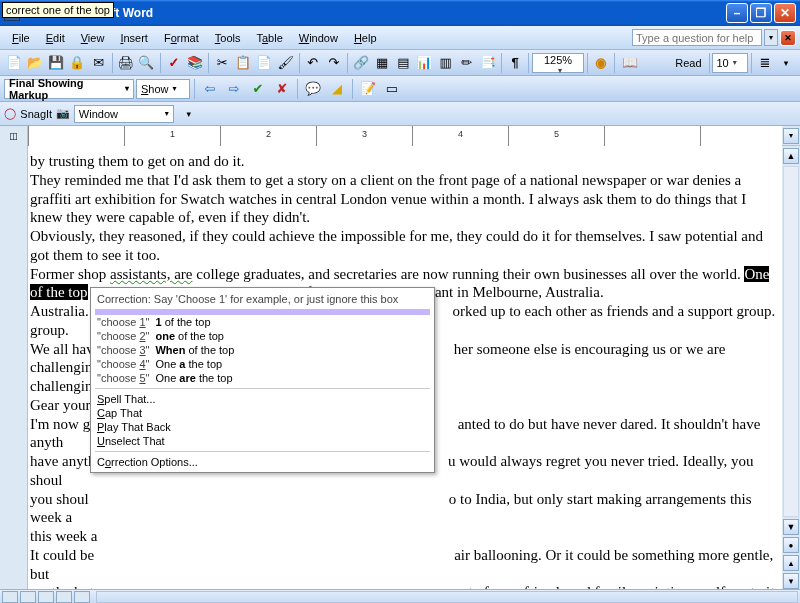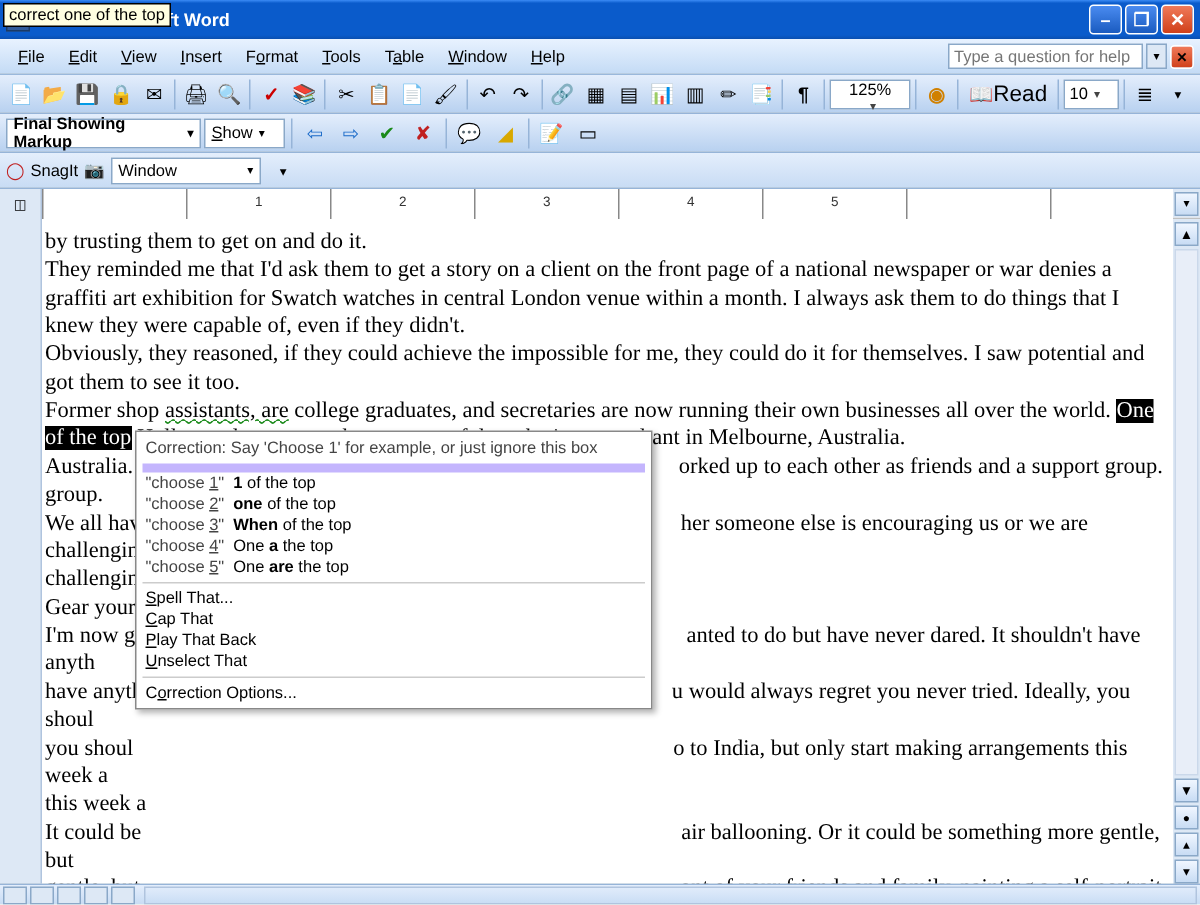--- a/index.html
+++ b/index.html
@@ -343,21 +343,21 @@
   <div class="tb-sep"></div>
   <div class="tb-btn" style="font-weight:bold;">¶</div>
   <div class="tb-sep"></div>
   <div class="tb-combo" style="width:56px;flex-direction:column;">
       <span>125%</span>
       <span class="arrow">▾</span>
     </div>
   <div class="tb-sep"></div>
   <div class="tb-btn" style="color:#d08000;font-weight:bold;">◉</div>
   <div class="tb-sep"></div>
-  <div class="tb-btn" style="width:auto;padding:0 4px;">📖 <span style="font-size:15px;">Read</span></div>
+  <div class="tb-btn" style="width:auto;padding:0 4px;">📖 <span style="font-size:11px;padding-left:37px;">Read</span></div>
   <div class="tb-sep"></div>
   <div class="tb-combo" style="width:38px;">
       <span>10</span>
       <span class="arrow">▾</span>
     </div>
   <div class="tb-sep"></div>
   <div class="tb-btn">≣</div>
   <div class="tb-btn" style="font-size:9px;">▾</div>
 </div>
 

